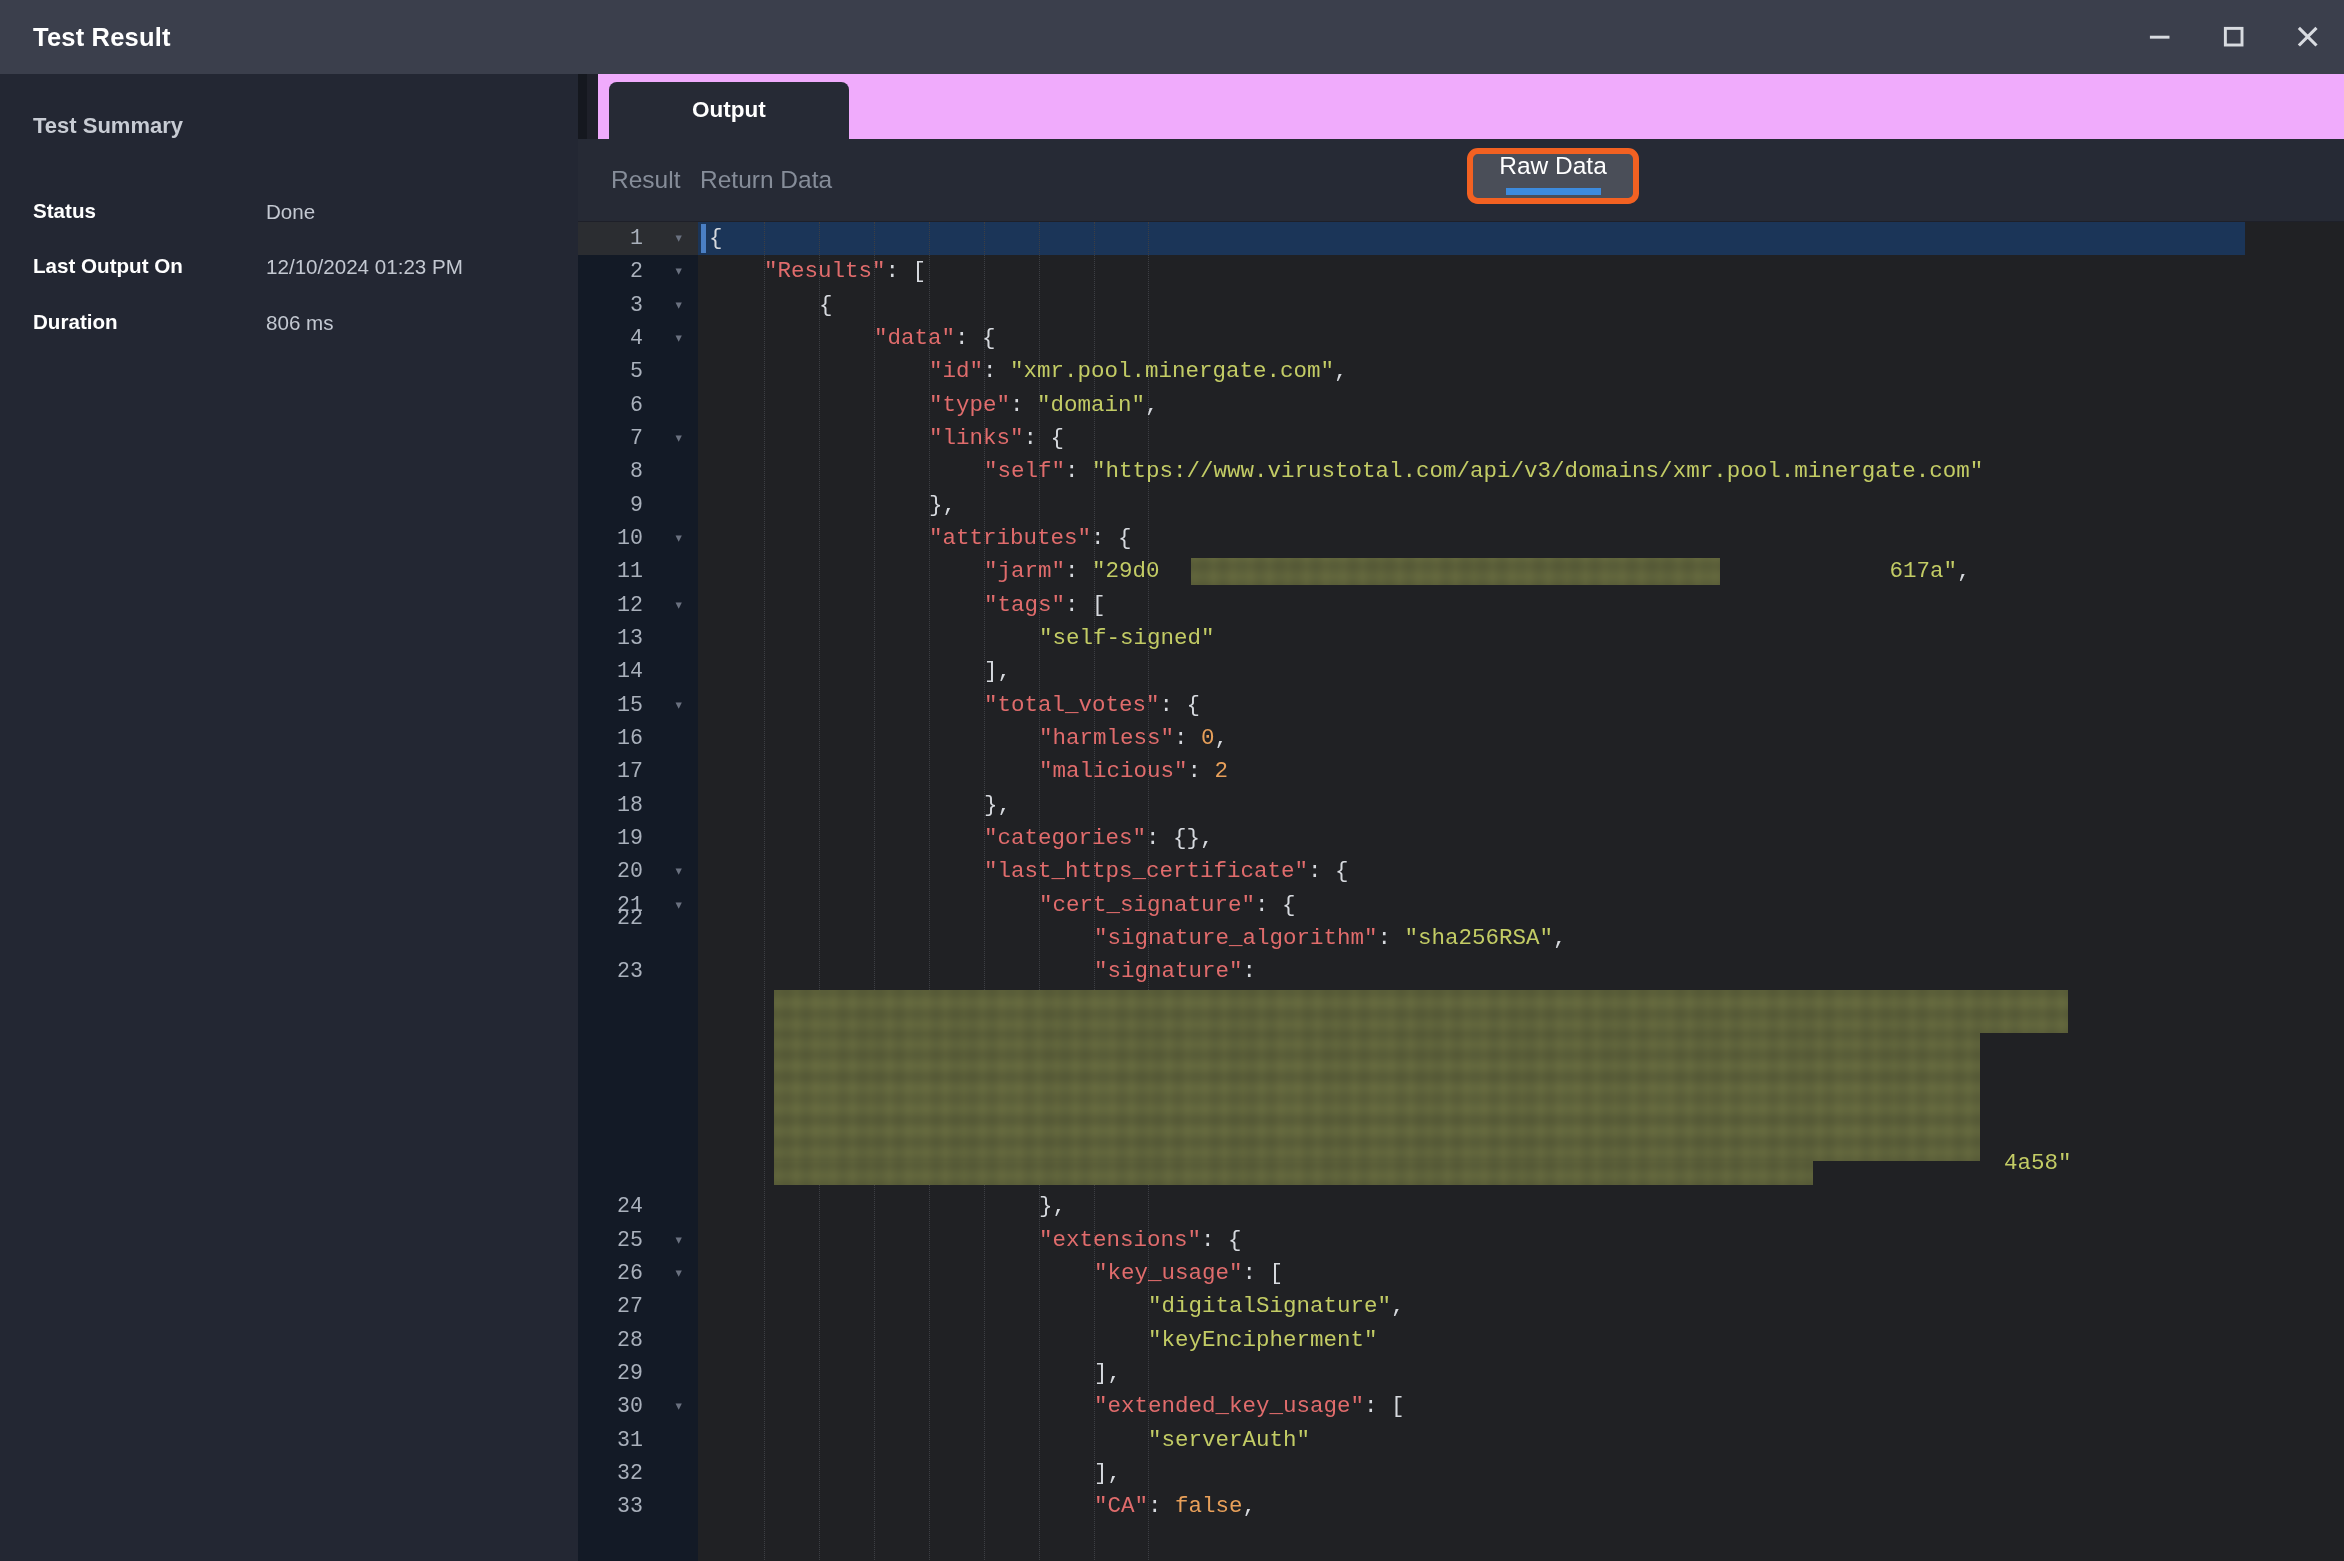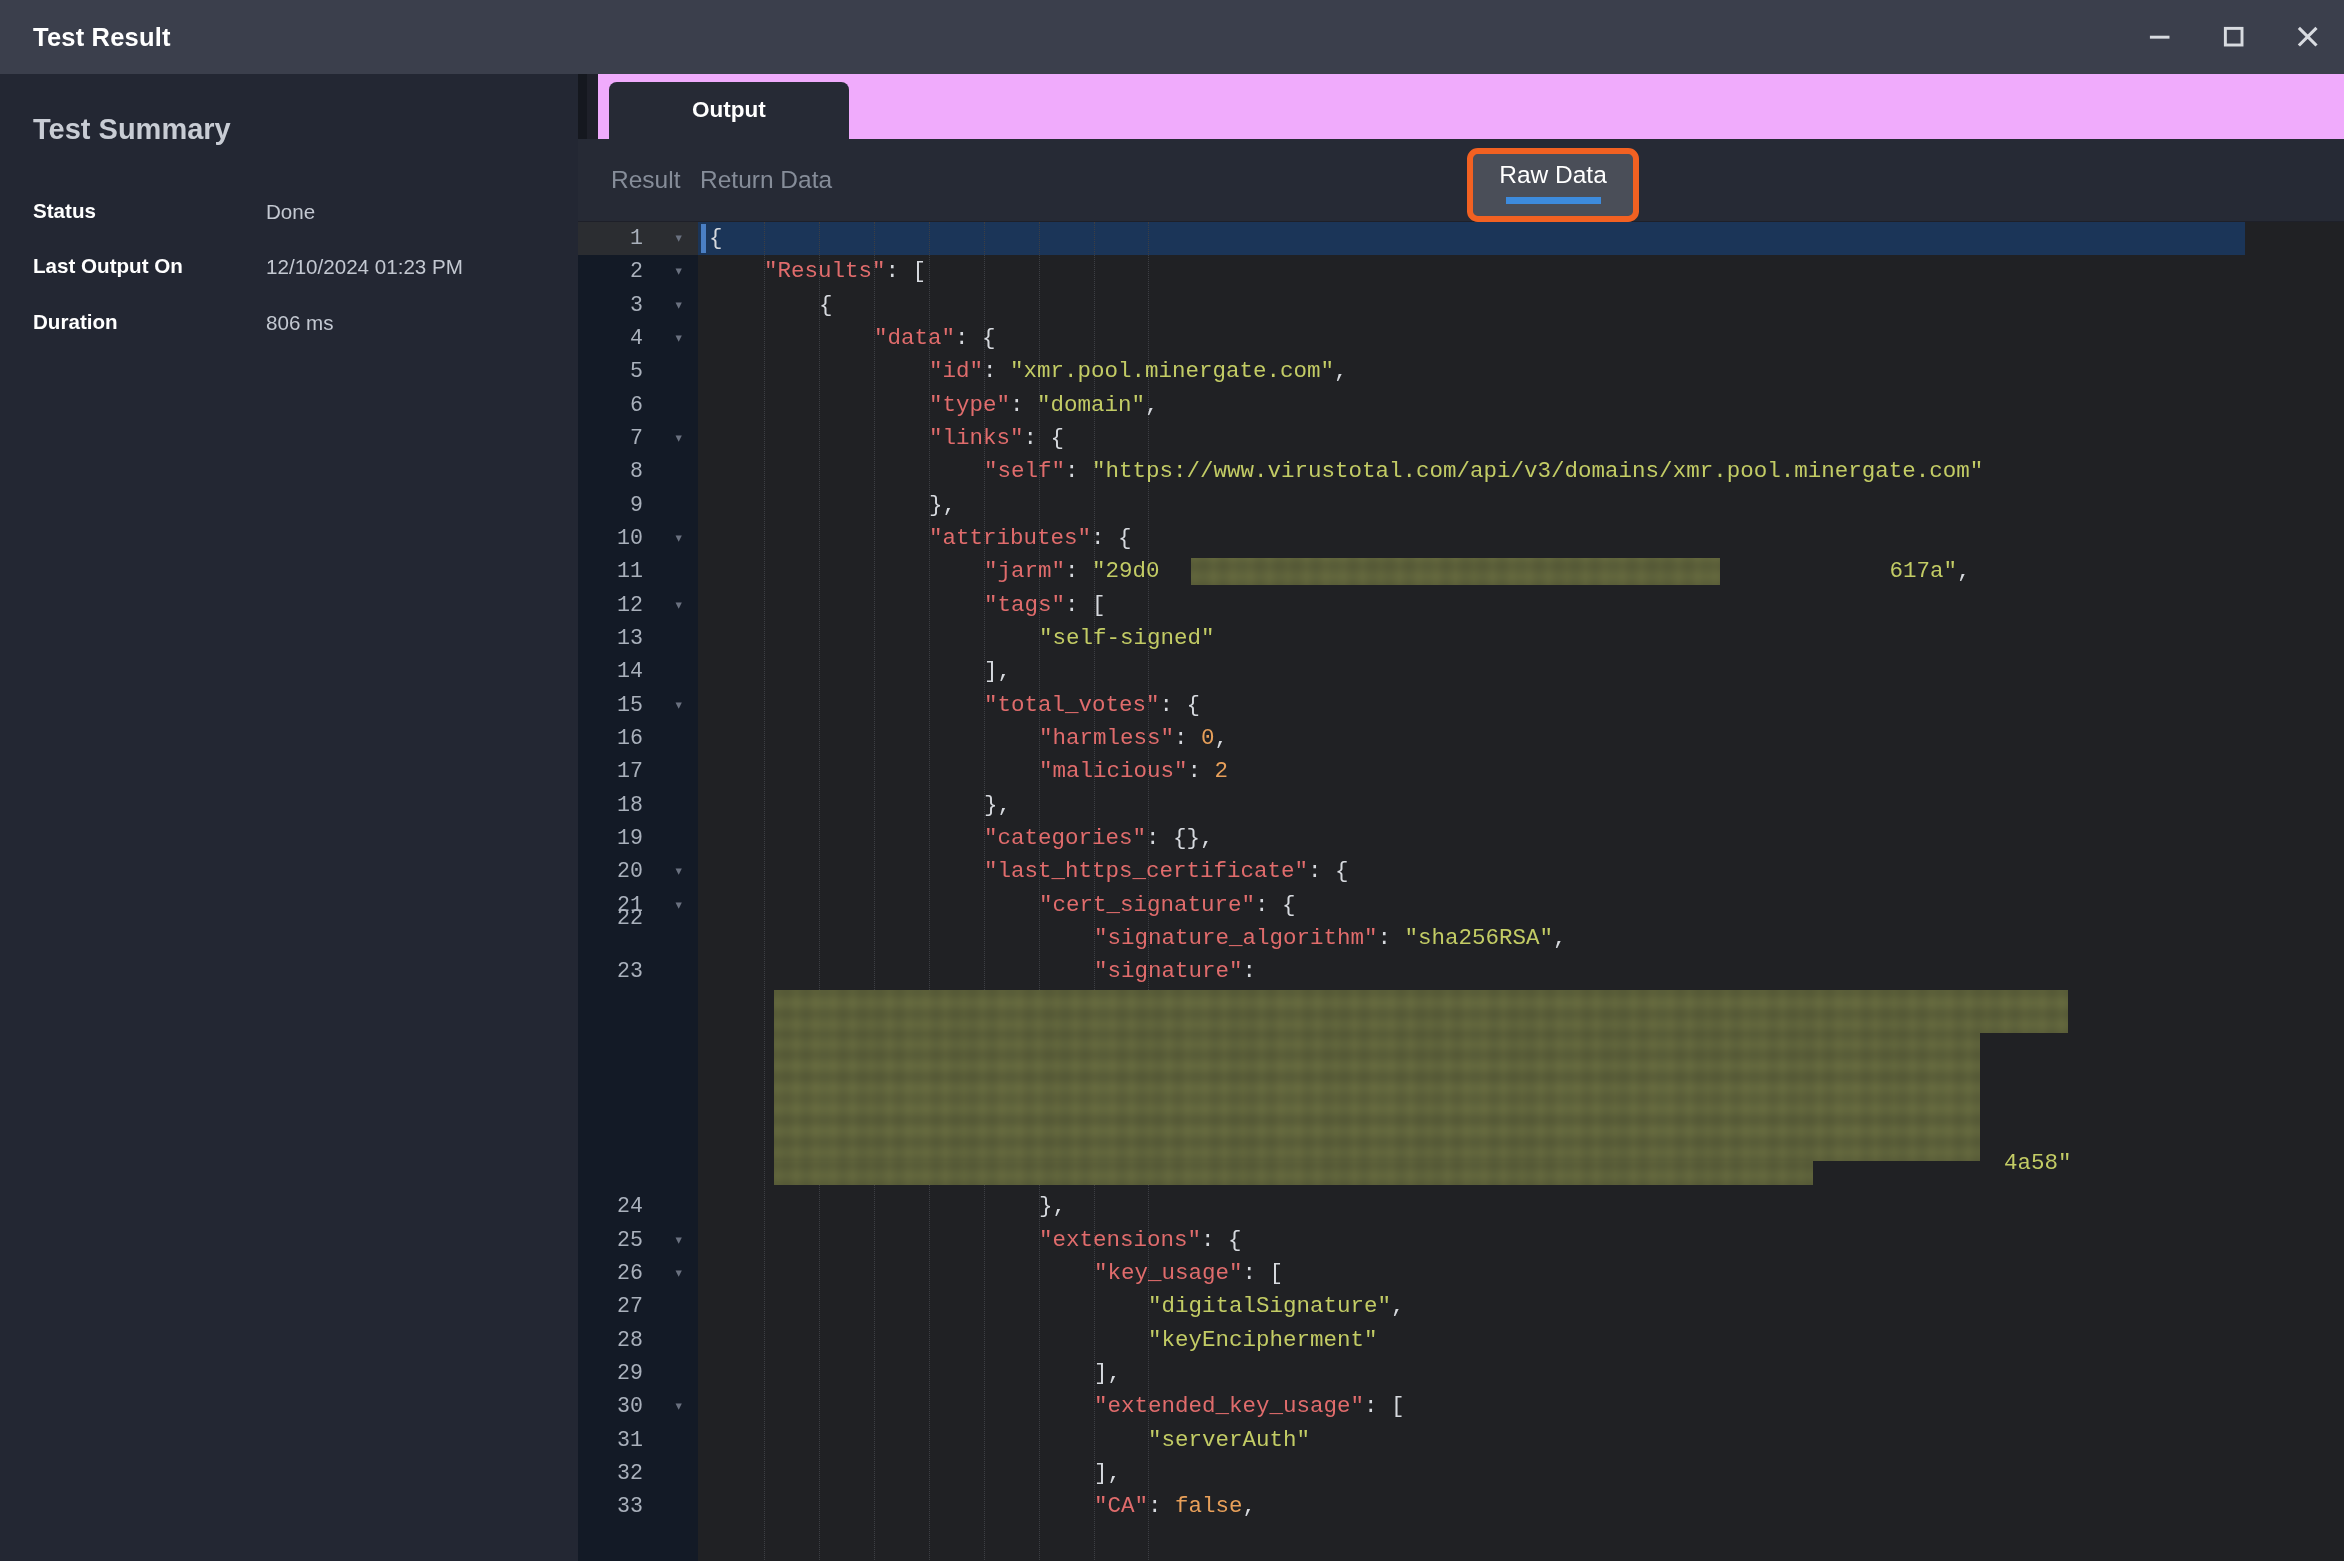--- a/index.html
+++ b/index.html
@@ -33,21 +33,21 @@
   .wbtn svg { display:block; }
 
   
   #left-panel {
     position: absolute; left: 0; top: 74px;
     width: 578px; height: 1487px;
     background: #232733;
   }
   #summary-title {
     position: absolute; left: 33px; top: 39px;
-    font-size: 29px; font-weight: bold; color: #c8ccd4;
+    font-size: 22px; font-weight: bold; color: #c8ccd4;
   }
   .srow { position: absolute; left: 33px; height: 33px; }
   .slabel {
     position: absolute; left: 0; top: 0;
     font-size: 20.6px; font-weight: bold; color: #ffffff;
     white-space: nowrap;
   }
   .svalue {
     position: absolute; left: 233px; top: 1px;
     font-size: 20.6px; color: #c3c8d1; white-space: nowrap;
@@ -81,21 +81,21 @@
   }
   .itab {
     position: absolute; top: 0; height: 82px;
     display: flex; align-items: center;
     font-size: 24.5px; color: #868d99;
     white-space: nowrap;
   }
   #itab-result { left: 33px; }
   #itab-return { left: 122px; }
   #itab-raw-box {
-    position: absolute; left: 889px; top: 8.8px; width: 172px; height: 74px;
+    position: absolute; left: 889px; top: 8.8px; width: 172px; height: 56px;
     border: 6.9px solid #f26122; border-radius: 10.8px;
     background: #4a4e58;
   }
   #itab-raw-inner {
     position: absolute; left: 0; top: 0; right: 0; bottom: 0;
     display: flex; flex-direction: column; align-items: center; justify-content: center;
   }
   #itab-raw-label { font-size: 24.5px; color: #ffffff; line-height: 1; margin-top: -2.9px; }
   #itab-raw-underline {
     width: 95px; height: 6.9px; background: #3d8bdd; margin-top: 9.8px;

